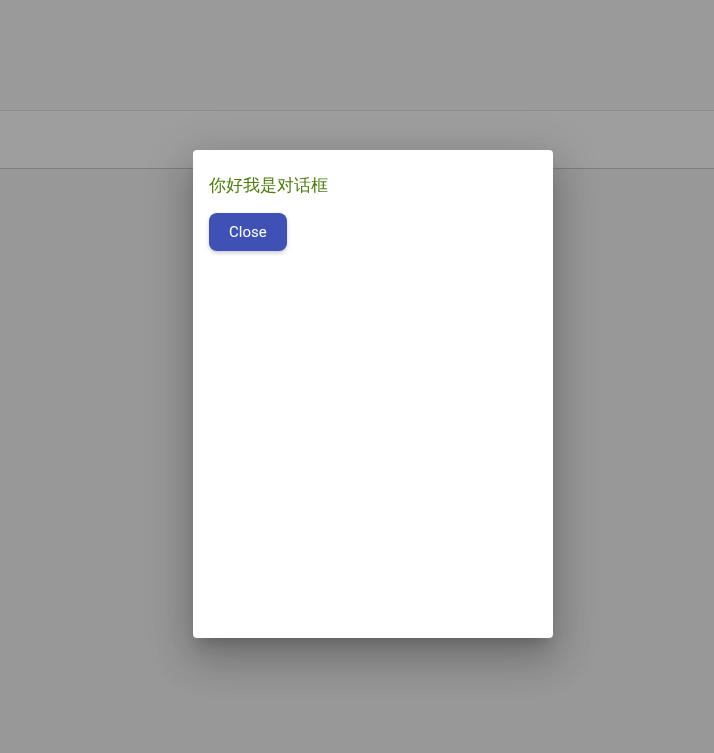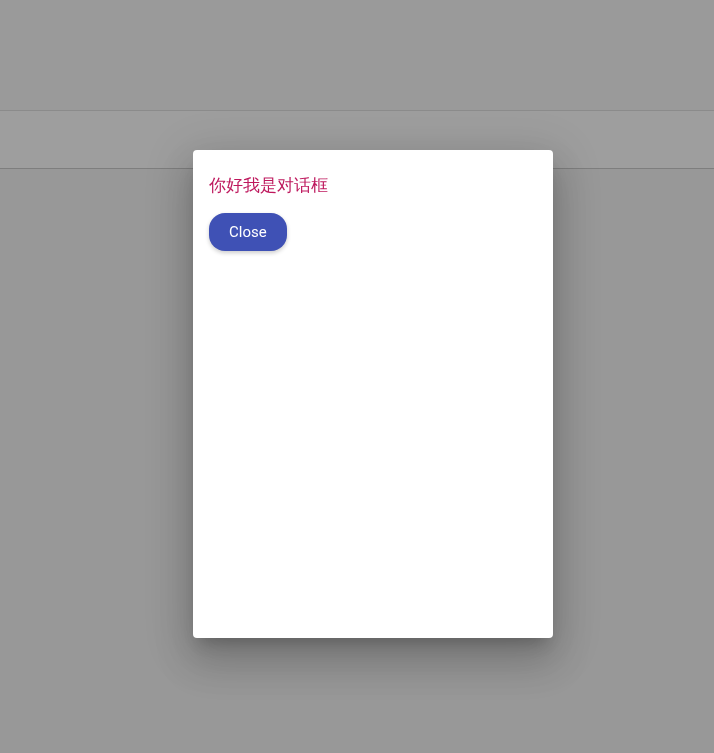--- a/index.html
+++ b/index.html
@@ -55,32 +55,32 @@
       background: #ffffff;
       border-radius: 4px;
       box-shadow: 0 11px 15px -7px rgba(0,0,0,0.2), 
                   0 24px 38px 3px rgba(0,0,0,0.14), 
                   0 9px 46px 8px rgba(0,0,0,0.12);
       padding: 24px 16px 16px 16px;
     }
     
     .dialog-text {
       font-size: 17px;
-      color: #be185d;
+      color: #4d7c0f;
       margin-bottom: 16px;
       padding-left: 0;
     }
     
     .close-button {
       background: #3f51b5;
       color: #ffffff;
       border: none;
       padding: 10px 20px;
       font-size: 15px;
-      border-radius: 16px;
+      border-radius: 8px;
       cursor: pointer;
       font-family: inherit;
       box-shadow: 0 2px 4px rgba(0,0,0,0.2);
     }
   </style>
 </head>
 <body>
 
 <div class="background-section-top"></div>
 <div class="background-section-middle"></div>

